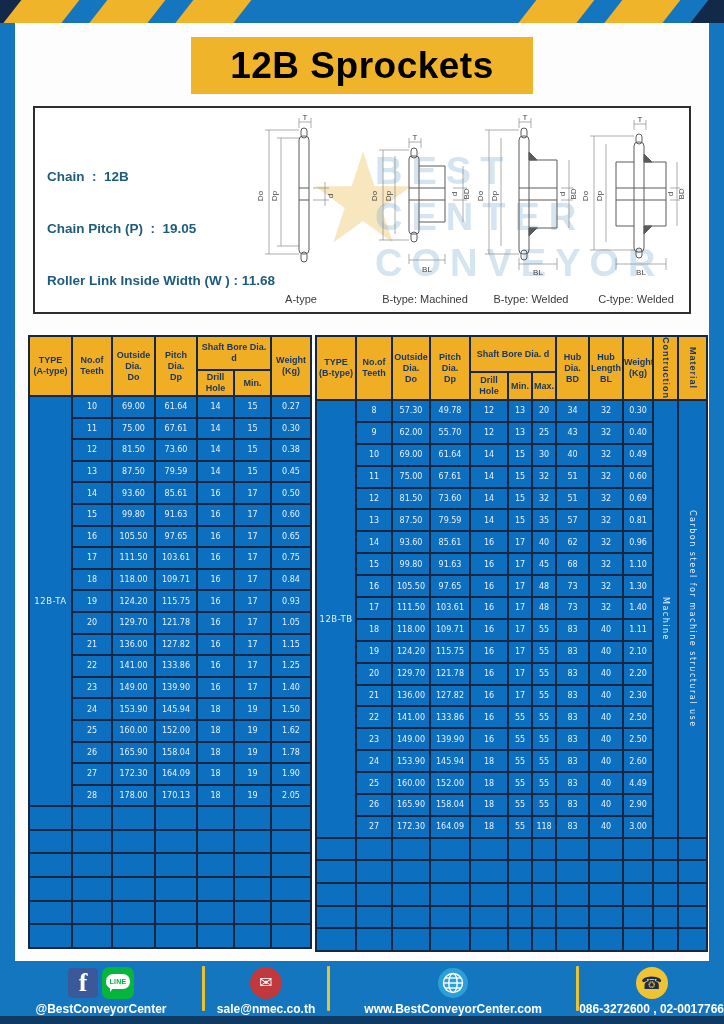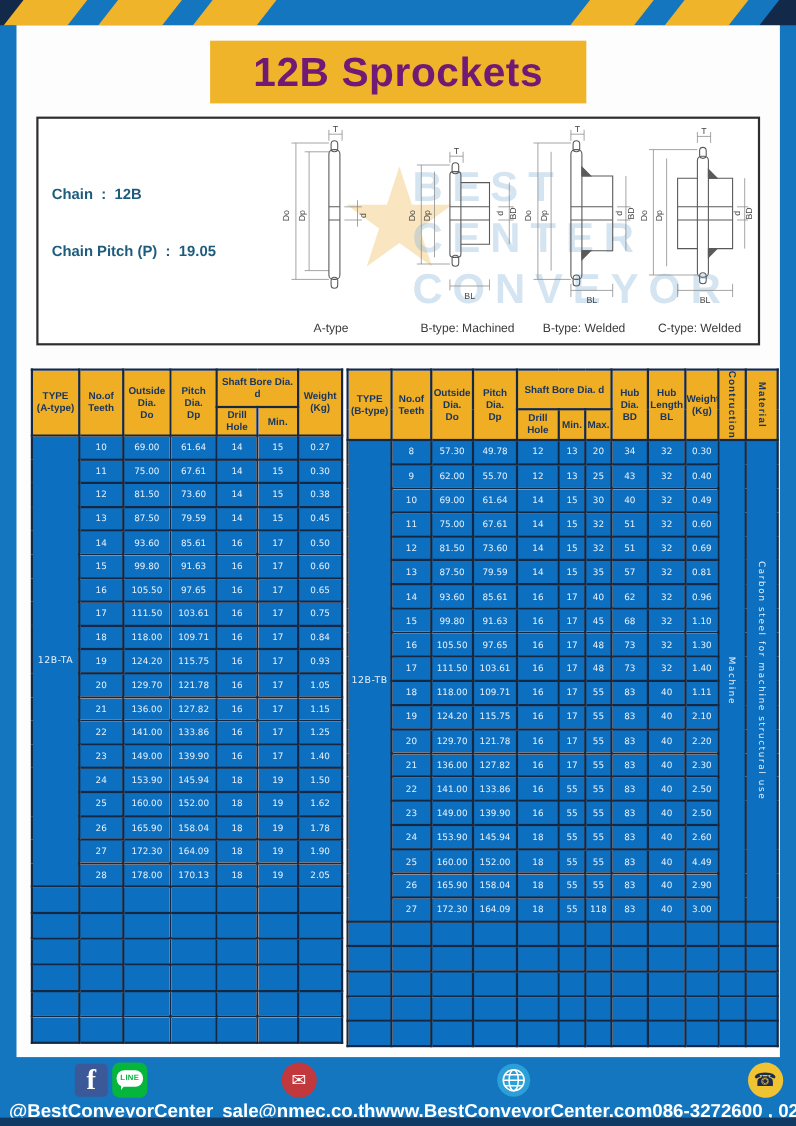--- a/index.html
+++ b/index.html
@@ -9,21 +9,21 @@
   }
   
   .topband{position:absolute;top:0;left:0;width:724px;height:23px;background:#1576c0;overflow:hidden;}
   .stripe{position:absolute;top:-4px;height:32px;width:58px;background:#f0b42a;transform:skewX(-38deg);}
   .stripe.dark{background:#13294a;}
   
   .sheet{position:absolute;top:23px;left:15px;width:694px;height:938px;background:#fdfdfd;}
   
   .banner{margin:14px auto 0 auto;width:342px;height:57px;background:#f0b42a;
     display:flex;align-items:center;justify-content:center;}
-  .banner .title{font-size:37px;font-weight:bold;color:#701a75;letter-spacing:.5px;}
+  .banner .title{font-size:37px;font-weight:bold;color:#000000;letter-spacing:.5px;}
   
   .specbox{position:absolute;left:18px;top:83px;width:654px;height:204px;
     border:2px solid #2e2e2e;background:#ffffff;overflow:hidden;}
   .watermark-star{position:absolute;left:272px;top:18px;font-size:125px;color:#f4d28c;opacity:.55;z-index:0;}
   .watermark-text{position:absolute;left:340px;top:40px;z-index:0;
     font-weight:bold;font-size:38px;line-height:46px;letter-spacing:9px;color:rgba(125,172,208,.33);}
   .speclines{position:absolute;left:12px;top:56px;z-index:2;
     font-size:13.5px;font-weight:bold;color:#1e5c7d;line-height:26px;white-space:pre;}
   .figure{position:absolute;top:6px;width:112px;z-index:1;text-align:center;}
   .figure svg{display:block;margin:0 auto;}
@@ -44,21 +44,21 @@
   #tableB tbody.data tr{height:21.9px;}
   #tableA tbody.empty tr{height:23.6px;}
   #tableB tbody.empty tr{height:22.6px;}
   .lead-cell{font-size:8.5px !important;letter-spacing:.5px;}
   .vert{writing-mode:vertical-rl;text-orientation:mixed;letter-spacing:1px;}
   td.vert-cell{writing-mode:vertical-rl;text-orientation:mixed;letter-spacing:1.5px;font-size:8px;}
   
   .footer{position:absolute;left:0;top:961px;width:724px;height:55px;display:flex;align-items:stretch;}
   .fsec{display:flex;flex-direction:column;align-items:center;justify-content:flex-start;padding-top:5px;}
   .fsec .icons{display:flex;gap:4px;align-items:center;height:34px;}
-  .flabel{color:#ffffff;font-weight:bold;font-size:17px;margin-top:2px;white-space:nowrap;}
+  .flabel{color:#ffffff;font-weight:bold;font-size:12px;margin-top:2px;white-space:nowrap;}
   .fbar{width:4px;height:45px;background:#e8c233;align-self:center;border-radius:1px;}
   .fb-icon{width:30px;height:30px;background:#3b5998;border-radius:4px;color:#fff;
     font-weight:bold;font-size:26px;line-height:30px;text-align:center;font-family:"Liberation Serif",serif;}
   .line-icon{width:32px;height:32px;background:#06b53c;border-radius:7px;position:relative;}
   .line-bubble{position:absolute;left:4px;top:7px;width:24px;height:15px;background:#fff;border-radius:7px;
     font-size:7px;font-weight:bold;color:#06b53c;text-align:center;line-height:15px;letter-spacing:.3px;}
   .line-tail{position:absolute;left:8px;top:20px;width:0;height:0;border-left:4px solid #fff;border-bottom:5px solid transparent;}
   .mail-icon{width:32px;height:32px;background:#c1393d;border-radius:50%;color:#fff;
     font-size:16px;line-height:32px;text-align:center;font-family:"DejaVu Sans",sans-serif;}
   .phone-icon{width:32px;height:32px;background:#f0c332;border-radius:50%;color:#1c2c4e;
@@ -87,21 +87,21 @@
   <div class="specbox">
     <div class="watermark-star">★</div>
     <div class="watermark-text">
       <div>BEST</div>
       <div>CENTER</div>
       <div>CONVEYOR</div>
     </div>
 
     <div class="speclines"><span>Chain  :  12B</span><br>
 <span>Chain Pitch (P)  :  19.05</span><br>
-<br>
+<span>Roller Link Inside Width (W ) : 11.68</span><br>
 <br>
 </div>
 
     <div class="figure" style="left:210px;">
       <svg width="100" height="162" viewBox="0 0 100 162">
         <g class="dwg-dim">
           <line x1="18" y1="16" x2="18" y2="140"></line>
             <line x1="30" y1="24" x2="30" y2="132"></line>
           <line x1="14" y1="16" x2="48" y2="16"></line>
             <line x1="14" y1="140" x2="48" y2="140"></line>

